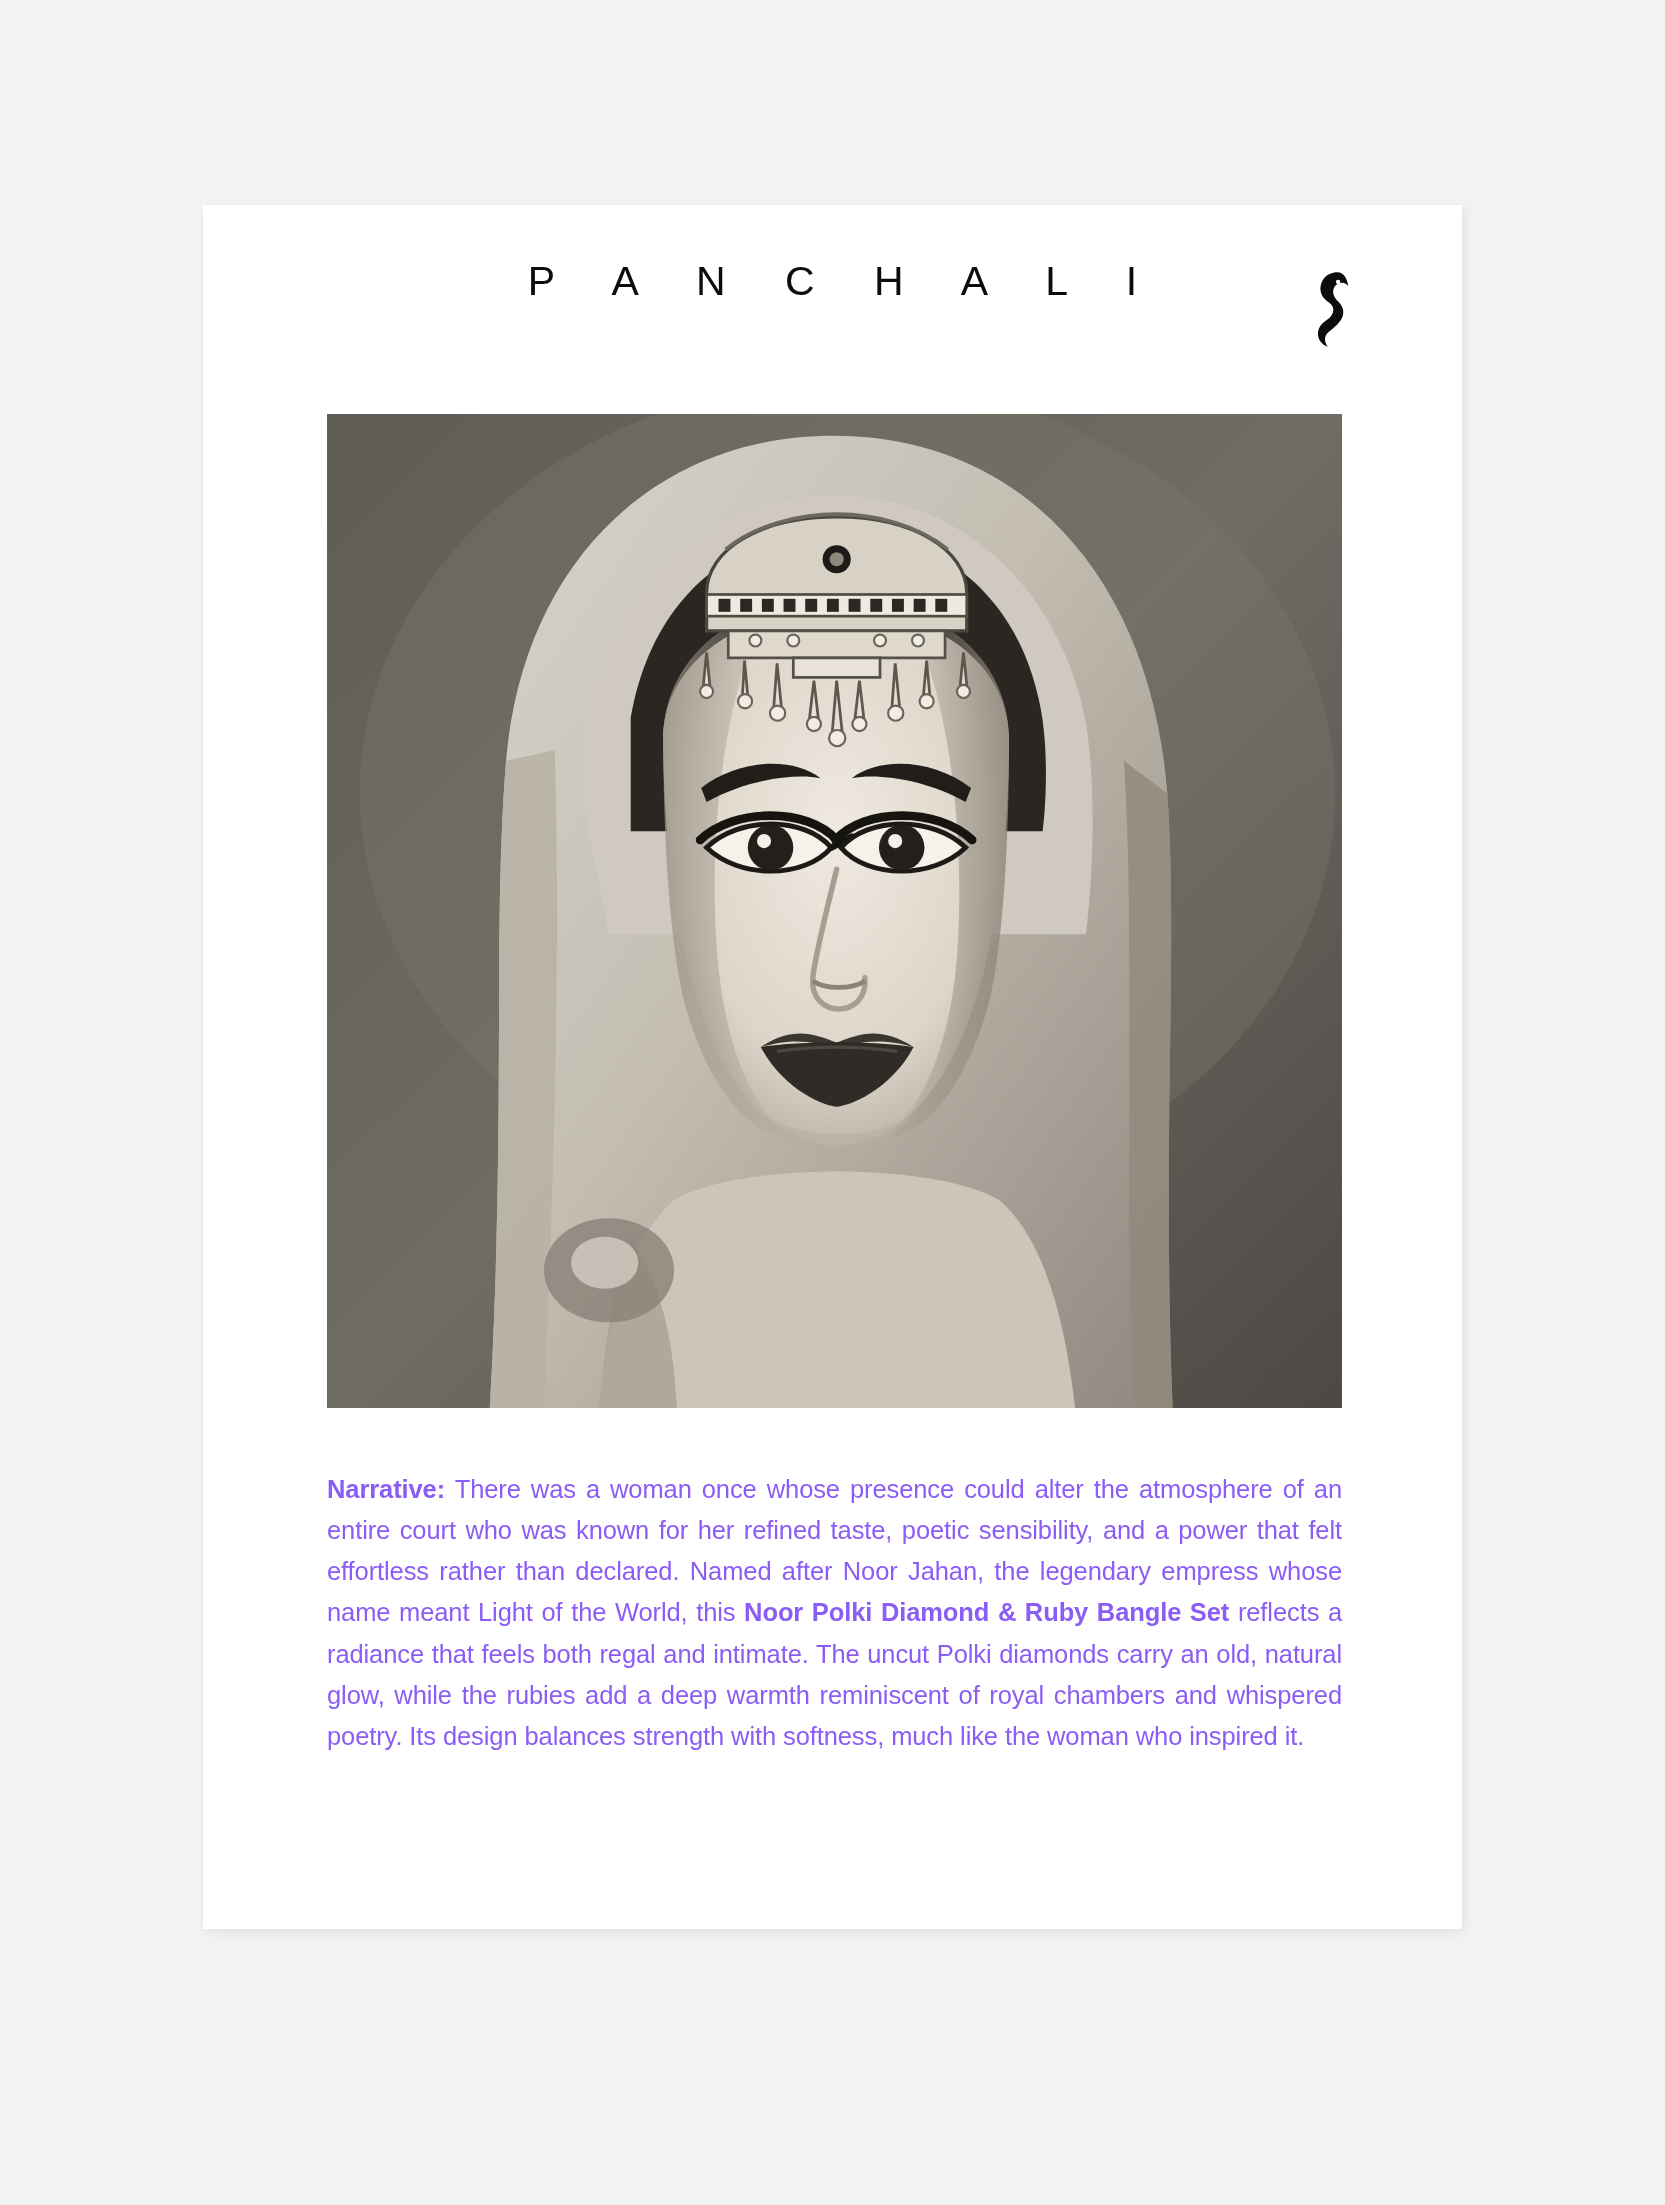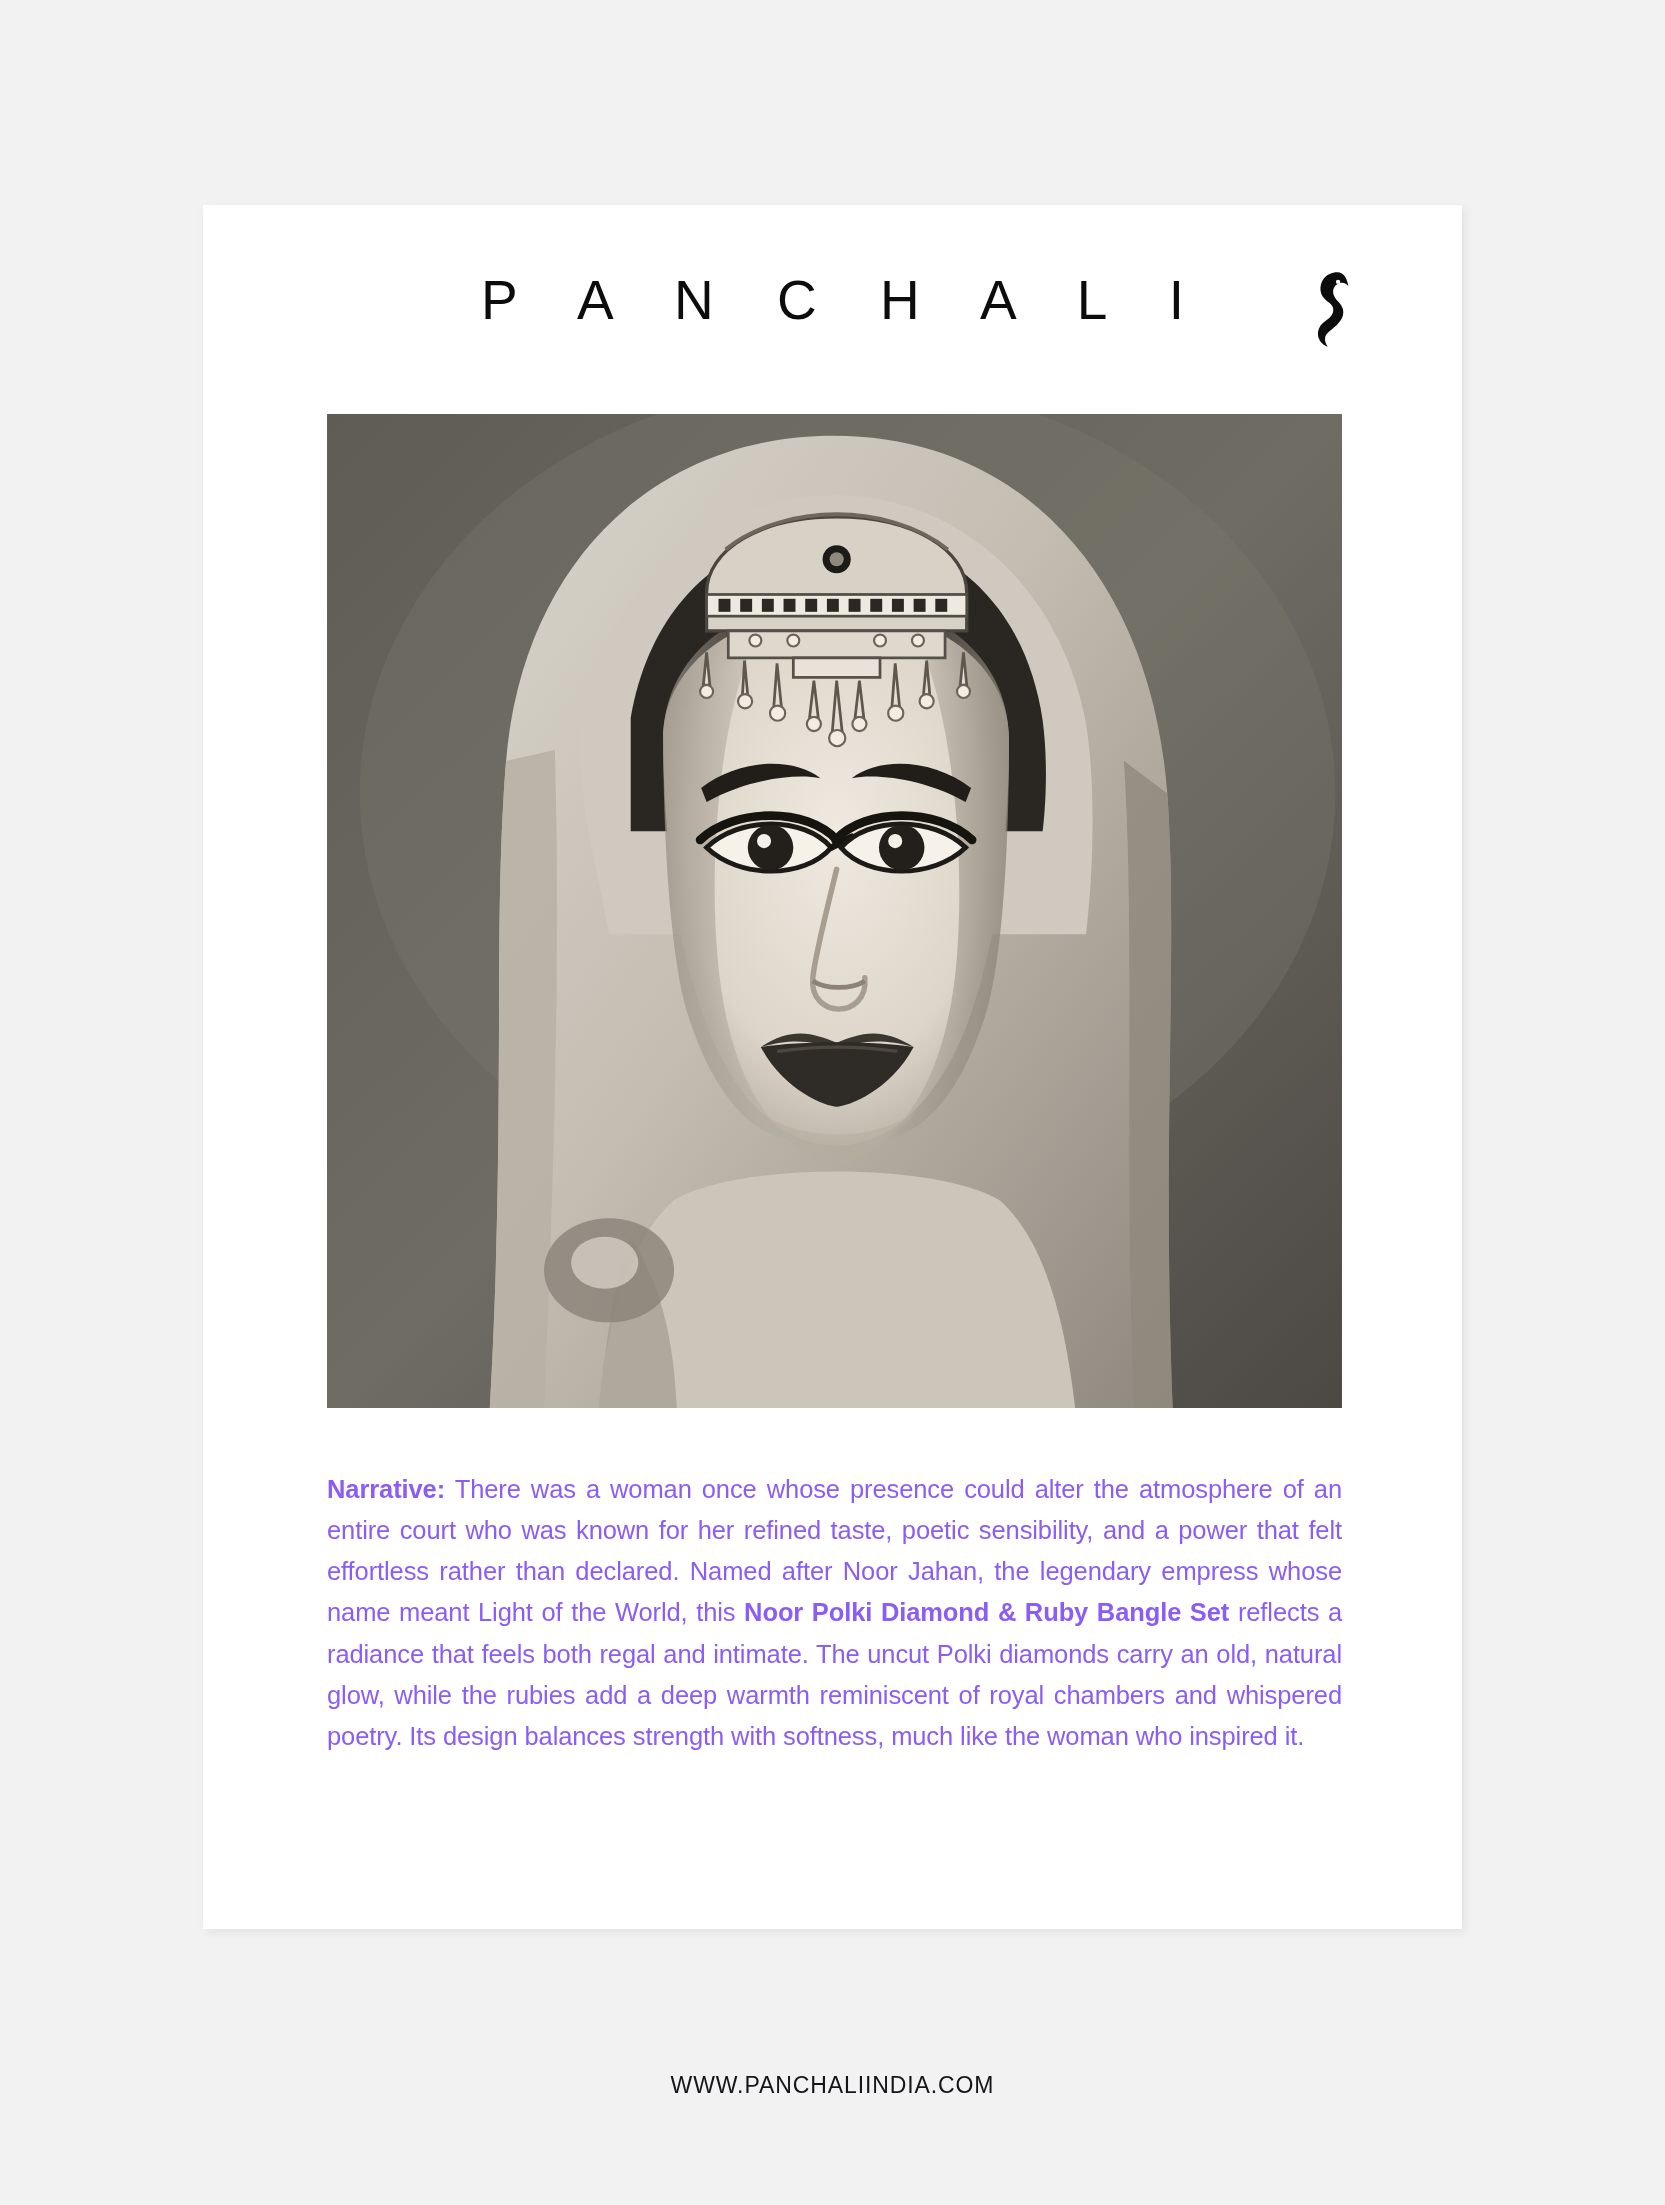--- a/index.html
+++ b/index.html
@@ -31,25 +31,25 @@
     width: 1259px;
     height: 1724px;
     background: #ffffff;
     box-shadow: 3.3px 3.3px 9.8px rgba(0,0,0,0.07);
   }
 
   
   .brand {
     position: absolute;
     left: 0;
-    top: 68px;
+    top: 56px;
     width: 100%;
     text-align: center;
     font-family: "Liberation Sans", sans-serif;
-    font-size: 55px;
+    font-size: 41px;
     font-weight: 400;
     letter-spacing: 24px;
     color: #0c0c0c;
     line-height: 1;
     white-space: nowrap;
   }
   .brand-text {
     display: inline-block;
     padding-left: 24px; 
   }
@@ -253,16 +253,15 @@
         <ellipse cx="512" cy="1566" rx="62" ry="48" fill="#d8d2c7" opacity="0.75"></ellipse>
       </svg>
     </div>
 
     <p class="narrative">
       <b>Narrative:</b><span> There was a woman once whose presence could alter the atmosphere of an entire court who was known for her refined taste, poetic sensibility, and a power that felt effortless rather than declared. Named after Noor Jahan, the legendary empress whose name meant Light of the World, this </span><b>Noor Polki Diamond &amp; Ruby Bangle Set</b><span> reflects a radiance that feels both regal and intimate. The uncut Polki diamonds carry an old, natural glow, while the rubies add a deep warmth reminiscent of royal chambers and whispered poetry. Its design balances strength with softness, much like the woman who inspired it.</span>
     </p>
 
   </div>
 
-  <div class="footer-url">WWW.PANCHALIINDIA.COM</div>
 
 </div>
 
 
 </body></html>

